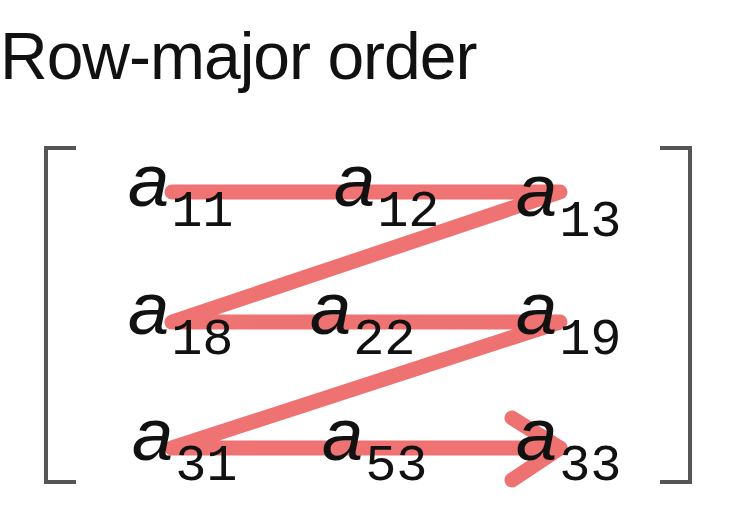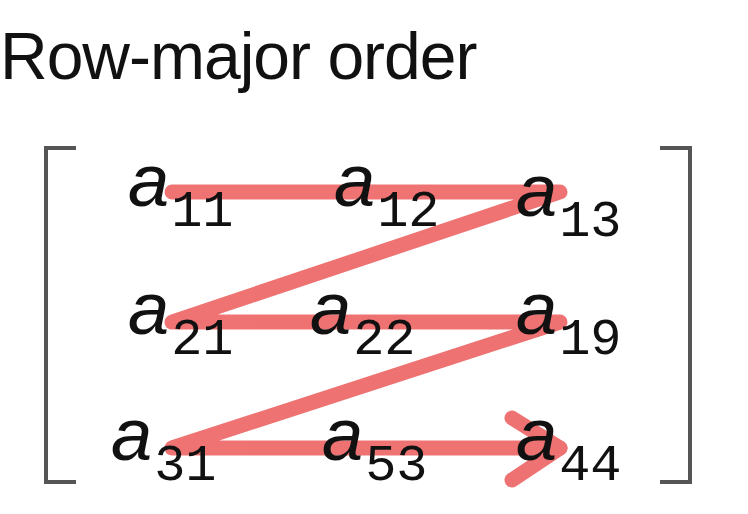--- a/index.html
+++ b/index.html
@@ -27,19 +27,19 @@
   <g stroke="#ee6b6b" stroke-width="15" fill="none" stroke-linecap="round" stroke-linejoin="round" opacity="0.95">
     <polyline points="172,192 560,192 172,322 560,322 172,448 560,448"></polyline>
     <polyline points="512,418 560,448 512,480"></polyline>
   </g>
 </svg>
 
 <div class="elem" style="left:128px;top:138px;"><span class="a">a</span><span class="sub">11</span></div>
 <div class="elem" style="left:322px;top:138px;margin-left:12px;"><span class="a">a</span><span class="sub">12</span></div>
 <div class="elem" style="left:516px;top:148px;"><span class="a">a</span><span class="sub">13</span></div>
 
-<div class="elem" style="left:128px;top:266px;"><span class="a">a</span><span class="sub">21</span></div>
+<div class="elem" style="left:128px;top:266px;"><span class="a">a</span><span class="sub">18</span></div>
 <div class="elem" style="left:310px;top:266px;"><span class="a">a</span><span class="sub">22</span></div>
 <div class="elem" style="left:516px;top:266px;"><span class="a">a</span><span class="sub">19</span></div>
 
-<div class="elem" style="left:111px;top:392px;"><span class="a">a</span><span class="sub">31</span></div>
+<div class="elem" style="left:132px;top:392px;"><span class="a">a</span><span class="sub">31</span></div>
 <div class="elem" style="left:322px;top:392px;"><span class="a">a</span><span class="sub">53</span></div>
-<div class="elem" style="left:516px;top:392px;"><span class="a">a</span><span class="sub">44</span></div>
+<div class="elem" style="left:516px;top:392px;"><span class="a">a</span><span class="sub">33</span></div>
 
 </body></html>

